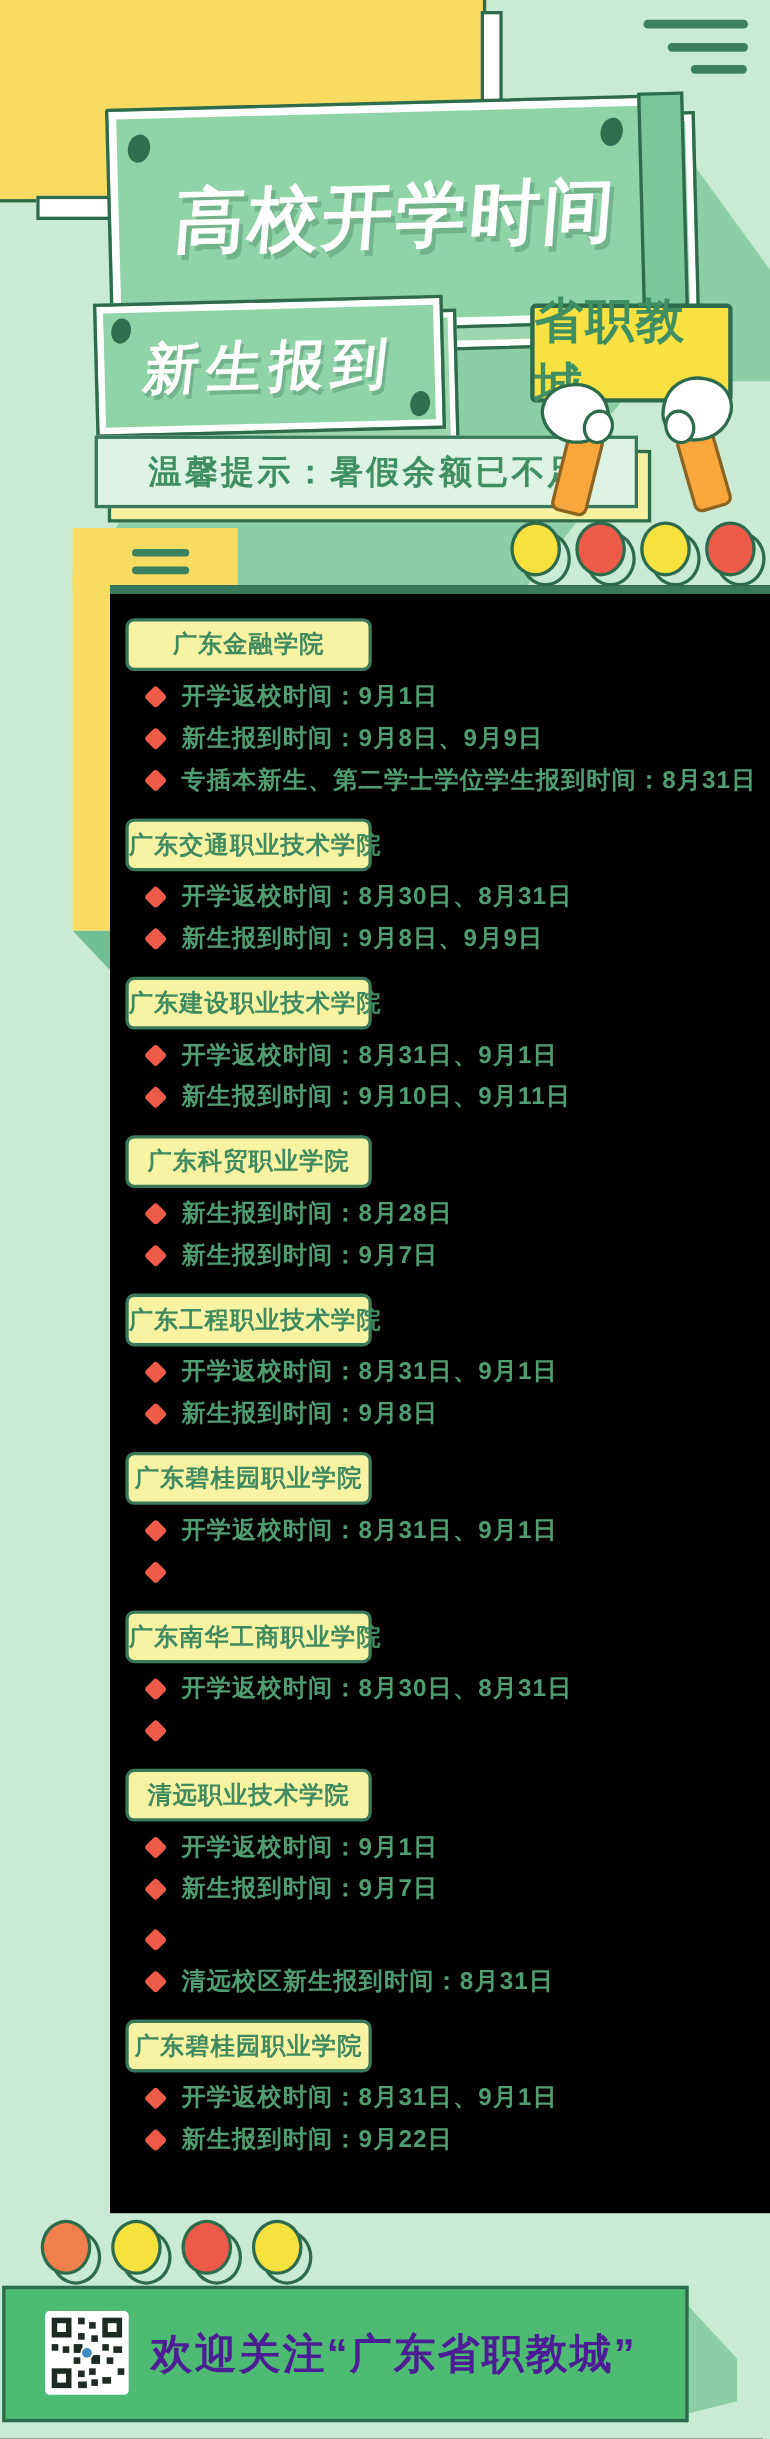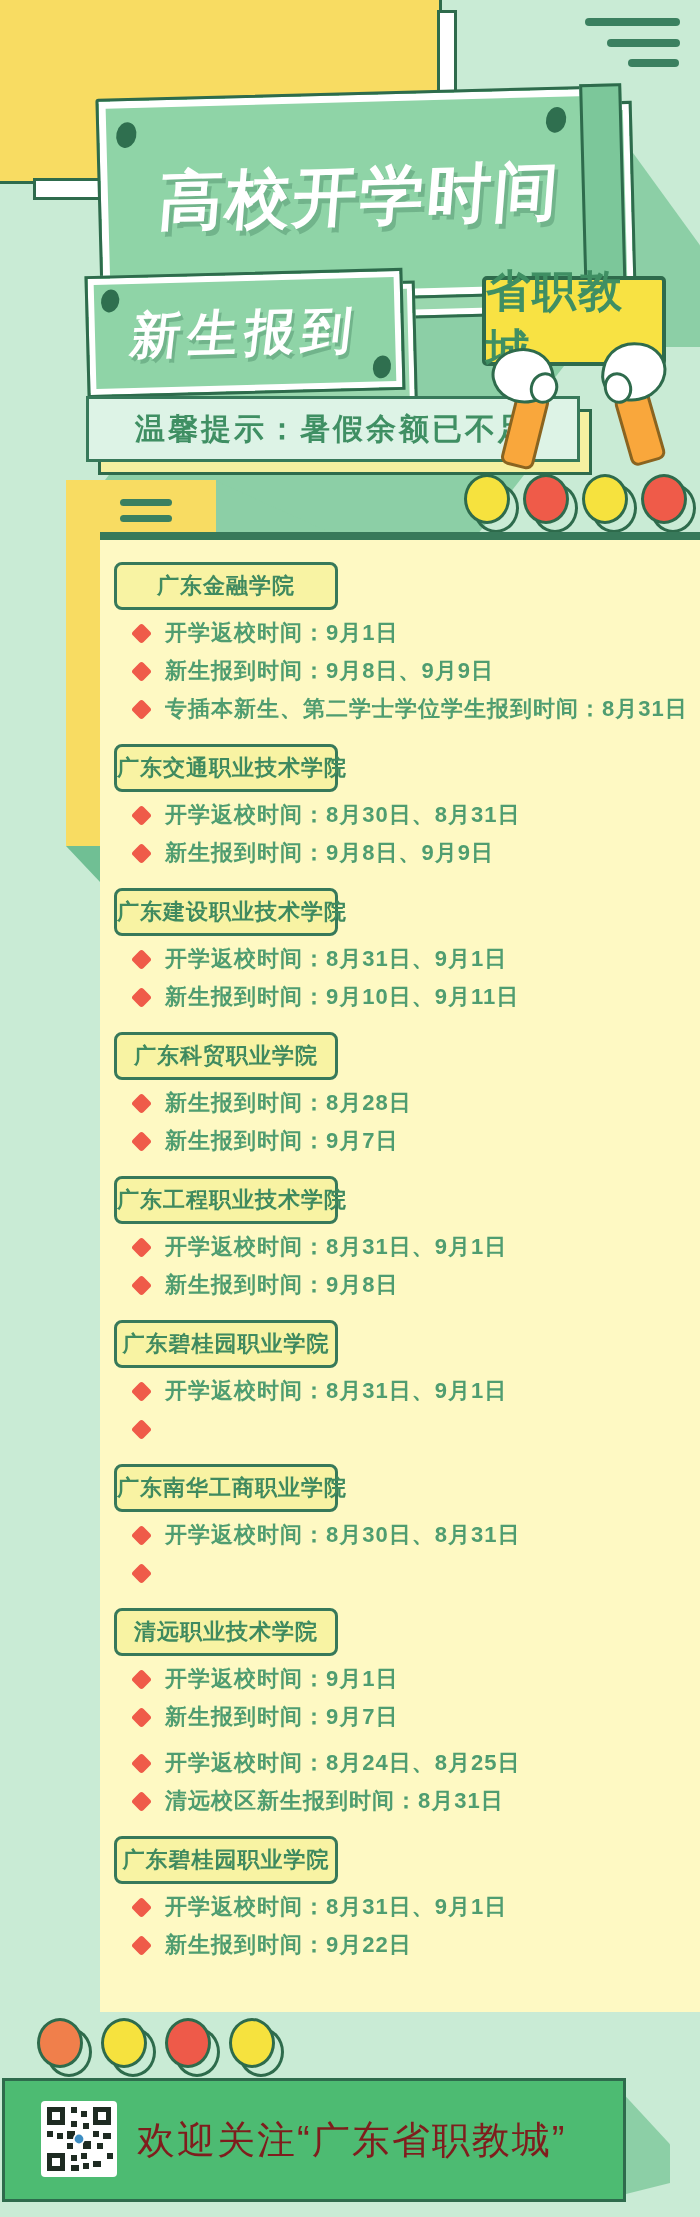--- a/index.html
+++ b/index.html
@@ -64,35 +64,35 @@
   .circ-back{width:40px;height:44px;border-radius:50%;border:3px solid #2e6b4c;background:transparent;}
   .circ{width:40px;height:44px;border-radius:50%;border:3px solid #2e6b4c;}
 
   
   .tab-top{left:66px;top:480px;width:150px;height:56px;background:#f8dc62;}
   .tab-strip{left:66px;top:520px;width:34px;height:326px;background:#f8dc62;}
   .tab-fold{left:66px;top:846px;width:34px;height:36px;background:#70bf94;clip-path:polygon(0 0,100% 0,100% 100%);}
   .tab-line{left:120px;height:7px;width:52px;border-radius:4px;background:#3b8060;}
 
   
-  .panel{left:100px;top:532px;width:600px;height:1480px;background:#fef9c3;border-top:8px solid #37795a;overflow:hidden;box-sizing:border-box;padding:14px 0 0 8px;}
+  .panel{left:100px;top:532px;width:600px;height:1480px;background:#000000;border-top:8px solid #37795a;overflow:hidden;box-sizing:border-box;padding:14px 0 0 8px;}
   .badge{display:inline-block;width:224px;box-sizing:border-box;margin:8px 0 4px 6px;height:48px;line-height:42px;
     text-align:center;background:#f8f3a3;border:3px solid #37795a;border-radius:8px;
     color:#3f8a5f;font-size:22px;font-weight:bold;letter-spacing:1px;white-space:nowrap;}
   .row{display:flex;align-items:center;margin-left:26px;height:38px;}
   .diamond{width:15px;height:15px;background:#ef5b49;transform:rotate(45deg);border-radius:3px;flex:0 0 15px;}
   .row-text{margin-left:16px;color:#4f9d70;font-size:22px;font-weight:bold;letter-spacing:1px;white-space:nowrap;}
   .school{margin-bottom:8px;}
 
   
   .footer-banner{left:2px;top:2078px;width:618px;height:118px;background:#4dbb72;border:3px solid #2e6b4c;z-index:2;
     display:flex;align-items:center;}
   .qr{position:absolute;left:36px;top:20px;width:76px;height:76px;background:#fff;border-radius:4px;}
   .footer-text{position:absolute;left:132px;top:0;height:100%;display:flex;align-items:center;
-    color:#7f1d1d;font-size:38px;font-weight:400;letter-spacing:2px;white-space:nowrap;}
+    color:#4c1d95;font-size:38px;font-weight:700;letter-spacing:2px;white-space:nowrap;}
 </style>
 </head>
 <body>
 
 <div class="abs yellow-rect"></div>
 <div class="abs white-bar-h"></div>
 <div class="abs white-bar-v"></div>
 
 <div class="abs">
   <div class="abs menu-line" style="left:585px;top:18px;width:95px;"></div>
@@ -280,21 +280,20 @@
             <span class="diamond"></span>
             <span class="row-text">新生报到时间：9月7日</span>
           </div>
         </div>
   </div>
 
   <div class="school">
     <div>
           <div class="row">
             <span class="diamond"></span>
-            <span class="row-text">开学返校时间：8月24日、8月25日</span>
           </div>
           <div class="row">
             <span class="diamond"></span>
             <span class="row-text">清远校区新生报到时间：8月31日</span>
           </div>
         </div>
   </div>
 
   <div class="school">
     <div class="badge">广东碧桂园职业学院</div>

